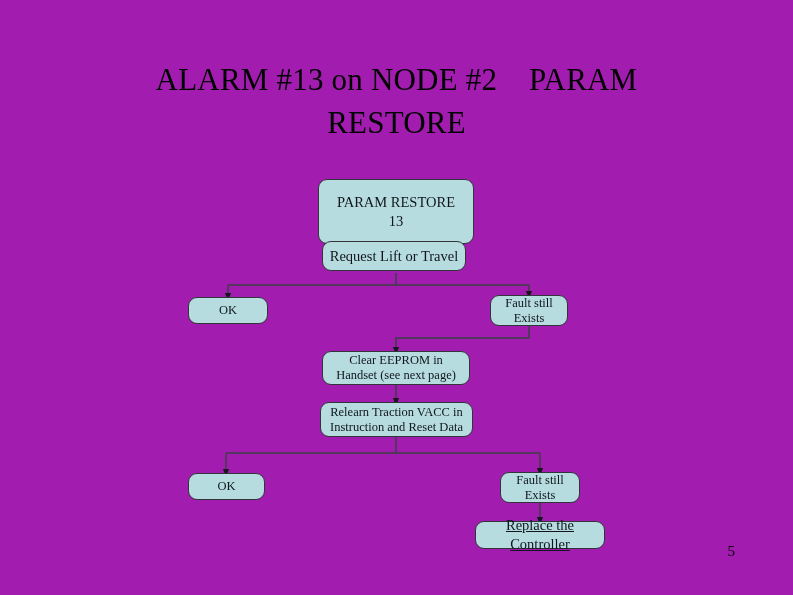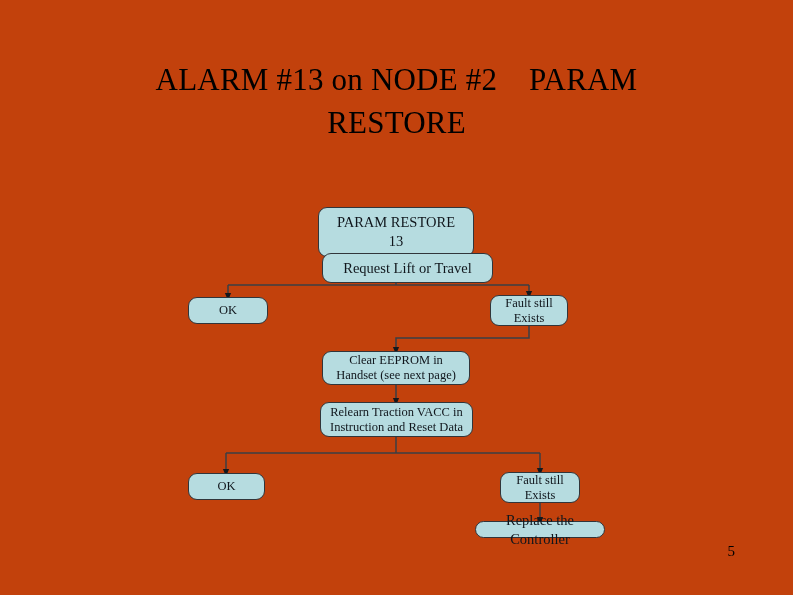--- a/index.html
+++ b/index.html
@@ -4,21 +4,21 @@
 <style>
   html, body {
     margin: 0;
     padding: 0;
     background: #ffffff;
   }
   #slide {
     position: relative;
     width: 793px;
     height: 595px;
-    background: #c2410c;
+    background: #a21caf;
     overflow: hidden;
     font-family: "Liberation Serif", "DejaVu Serif", serif;
   }
 
   
   #title {
     position: absolute;
     left: 60px;
     top: 58px;
     width: 673px;
@@ -102,38 +102,38 @@
 
       <path d="M396,437 L396,453"></path>
       <path d="M226,453 L540,453"></path>
       <path d="M226,453 L226,473" marker-end="url(#arrow)"></path>
       <path d="M540,453 L540,472" marker-end="url(#arrow)"></path>
 
       <path d="M540,503 L540,521" marker-end="url(#arrow)"></path>
     </g>
   </svg>
 
-  <div class="node big" style="left:318px; top:179px; width:156px; height:50px;margin-top:28px;">PARAM RESTORE
+  <div class="node big" style="left:318px; top:179px; width:156px; height:65px;">PARAM RESTORE
 13</div>
 
-  <div class="node big" style="left:322px; top:253px; width:171px; height:30px;">Request Lift or Travel</div>
+  <div class="node big" style="left:322px; top:241px; width:144px; height:30px;">Request Lift or Travel</div>
 
   <div class="node" style="left:188px; top:297px; width:80px; height:27px;">OK</div>
 
   <div class="node" style="left:490px; top:295px; width:78px; height:31px;">Fault still
 Exists</div>
 
   <div class="node" style="left:320px; top:402px; width:153px; height:35px;">Relearn Traction VACC in
 Instruction and Reset Data</div>
 
   <div class="node" style="left:322px; top:351px; width:148px; height:34px;">Clear EEPROM in
 Handset (see next page)</div>
 
   <div class="node" style="left:188px; top:473px; width:77px; height:27px;">OK</div>
 
   <div class="node" style="left:500px; top:472px; width:80px; height:31px;">Fault still
 Exists</div>
 
-  <div class="node big" style="left:475px; top:521px; width:130px; height:17px;">Replace the Controller</div>
+  <div class="node big" style="left:475px; top:521px; width:130px; height:28px;text-decoration:underline;">Replace the Controller</div>
 
   <div id="pageno">5</div>
 
 </div>
 
 </body></html>

